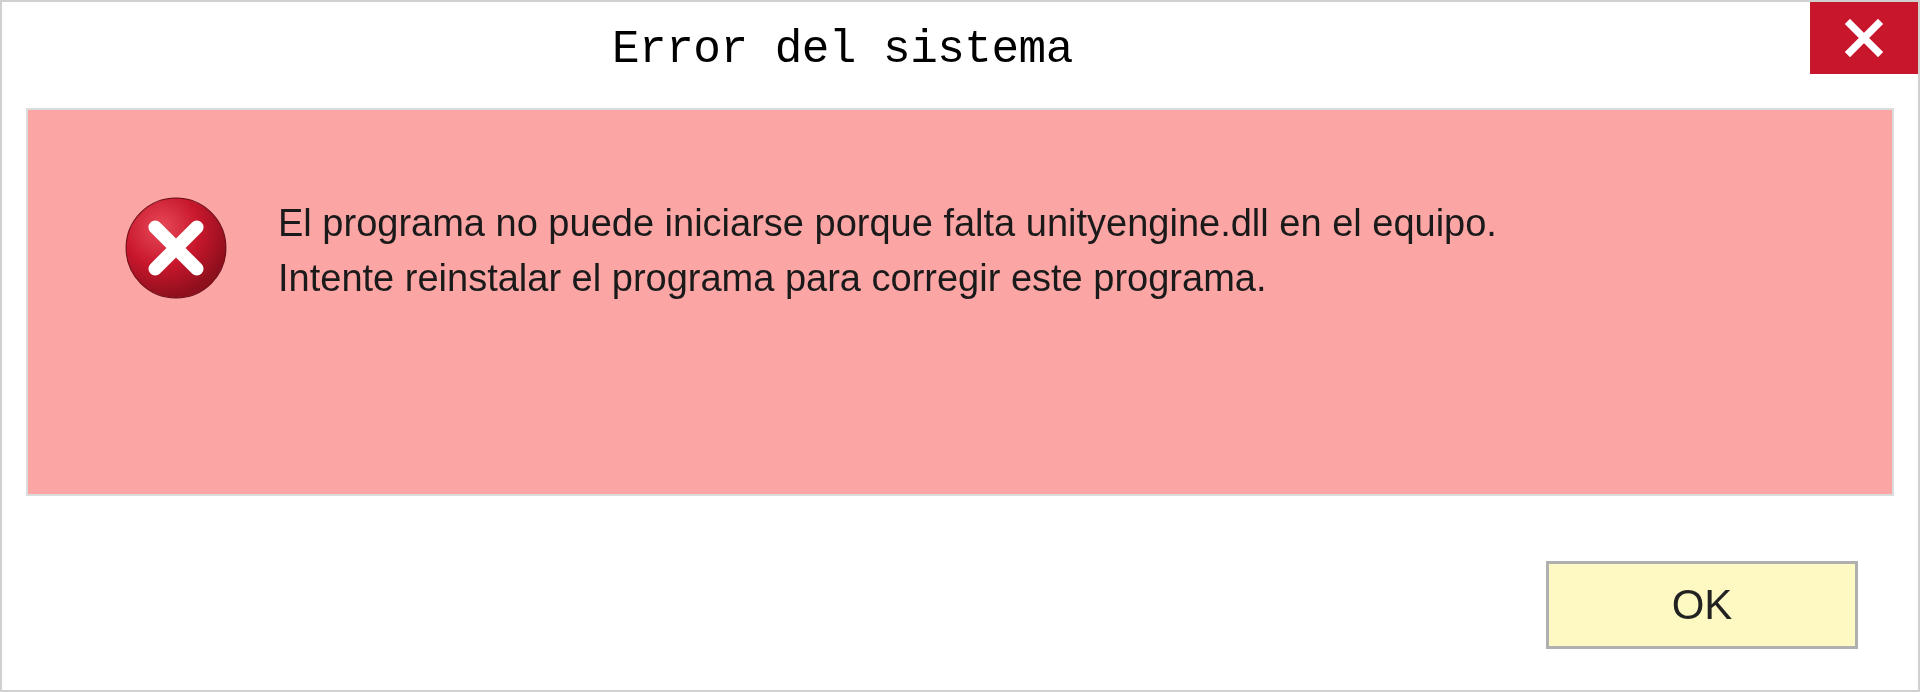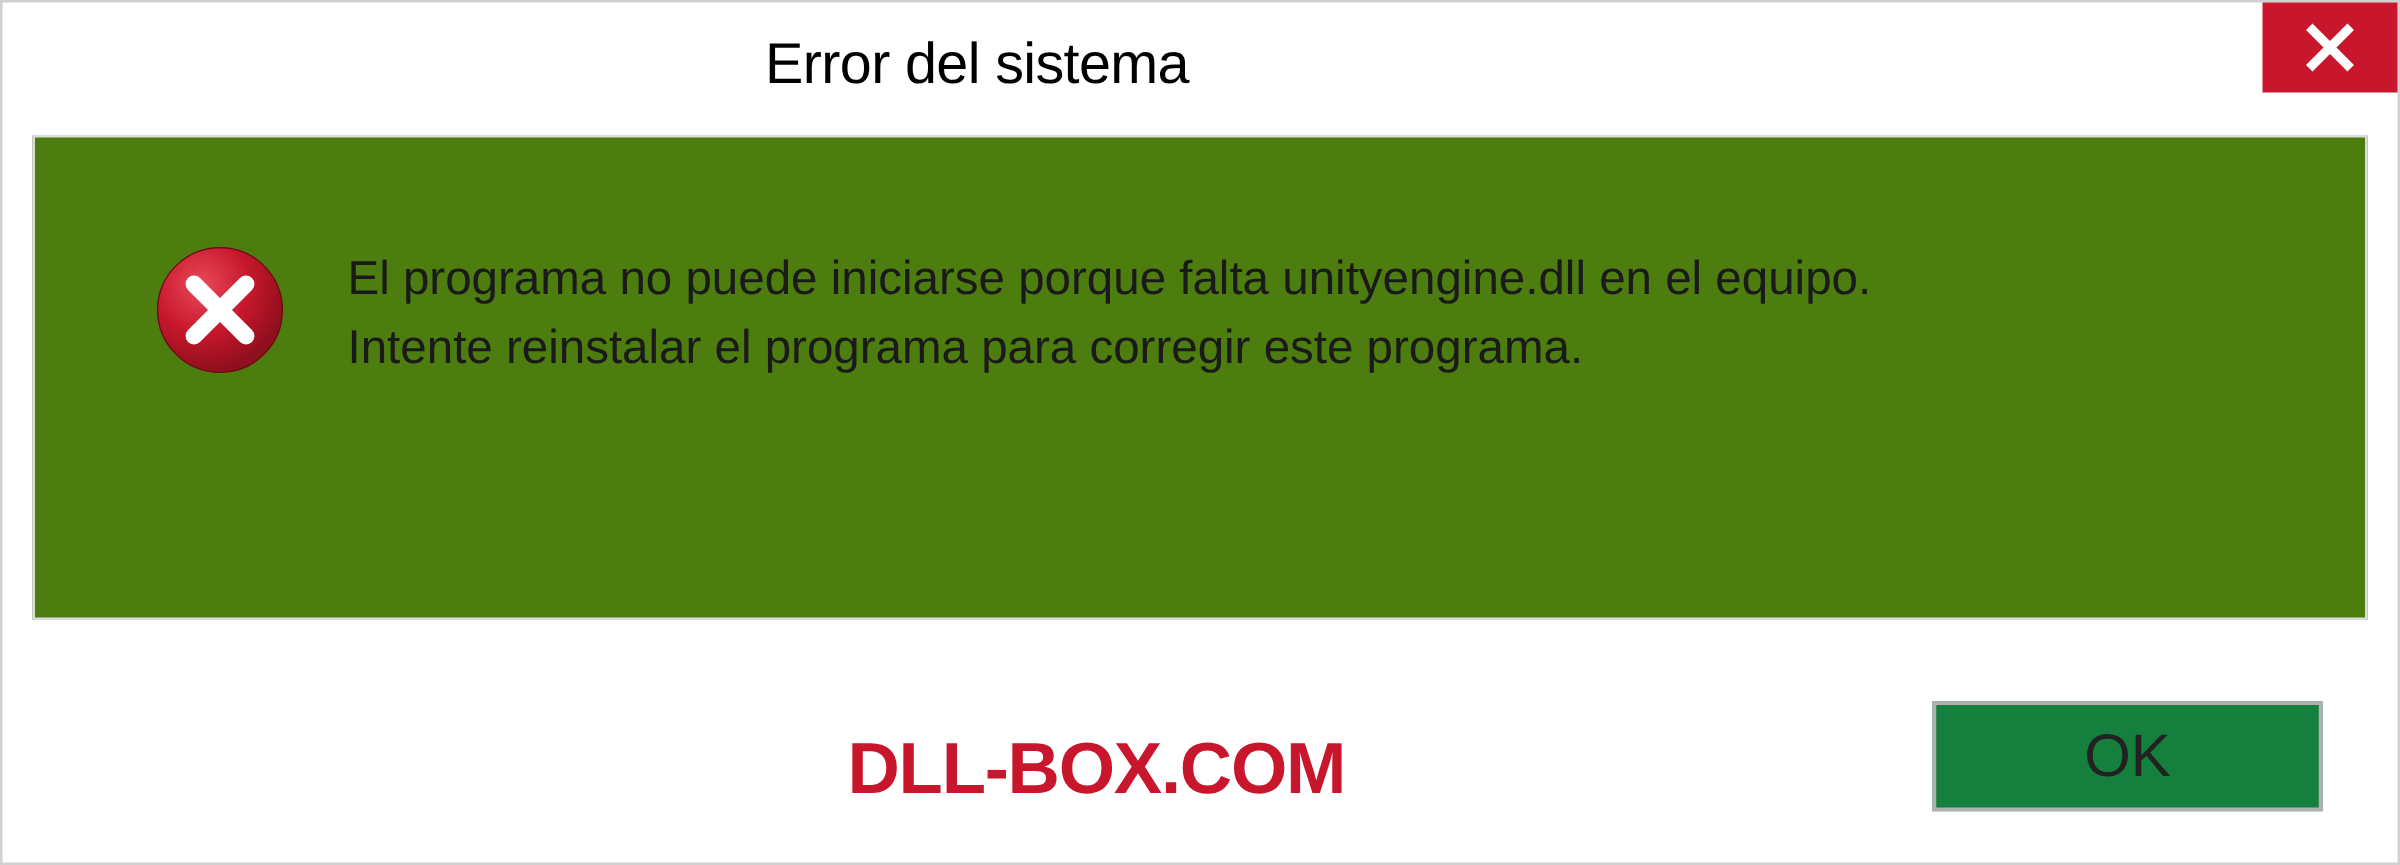--- a/index.html
+++ b/index.html
@@ -23,20 +23,21 @@
       position: relative;
     }
     .titlebar {
       height: 96px;
       display: flex;
       align-items: center;
       justify-content: space-between;
       padding-left: 610px;
       padding-right: 0;
       position: relative;
+      font-family: Liberation Mono, monospace;
     }
     .title {
       font-size: 46px;
       font-weight: 400;
       color: #000000;
       letter-spacing: -0.5px;
     }
     .close-btn {
       width: 108px;
       height: 72px;
@@ -48,21 +49,21 @@
       position: absolute;
       top: 0;
       right: 0;
     }
     .close-btn svg {
       width: 42px;
       height: 42px;
     }
     .content-area {
       margin: 10px 24px 0 24px;
-      background: #4d7c0f;
+      background: #fca5a5;
       border: 2px solid #dcdcdc;
       height: 388px;
       display: flex;
       align-items: flex-start;
       padding: 78px 50px 40px 96px;
     }
     .error-icon {
       width: 104px;
       height: 104px;
       flex-shrink: 0;
@@ -100,22 +101,22 @@
       font-size: 58px;
       font-weight: 800;
       color: #c8172c;
       letter-spacing: -1px;
       font-family: Arial, sans-serif;
     }
     .ok-btn {
       width: 312px;
       height: 88px;
       border: 3px solid #b0b0b0;
-      background: #15803d;
-      font-size: 48px;
+      background: #fef9c3;
+      font-size: 42px;
       color: #222222;
       cursor: pointer;
       display: flex;
       align-items: center;
       justify-content: center;
       font-family: 'Segoe UI', Tahoma, Arial, sans-serif;
     }
   </style>
 </head>
 <body>
@@ -144,16 +145,15 @@
         <path d="M30 30 L70 70 M70 30 L30 70" stroke="#ffffff" stroke-width="13" stroke-linecap="round" fill="none"></path>
       </svg>
     </div>
     <div class="message-text">
       <div class="message-line">El programa no puede iniciarse porque falta unityengine.dll en el equipo.</div>
       <div class="message-line">Intente reinstalar el programa para corregir este programa.</div>
     </div>
   </div>
 
   <div class="footer">
-    <div class="watermark">DLL-BOX.COM</div>
     <button class="ok-btn">OK</button>
   </div>
 </div>
 
 </body></html>

